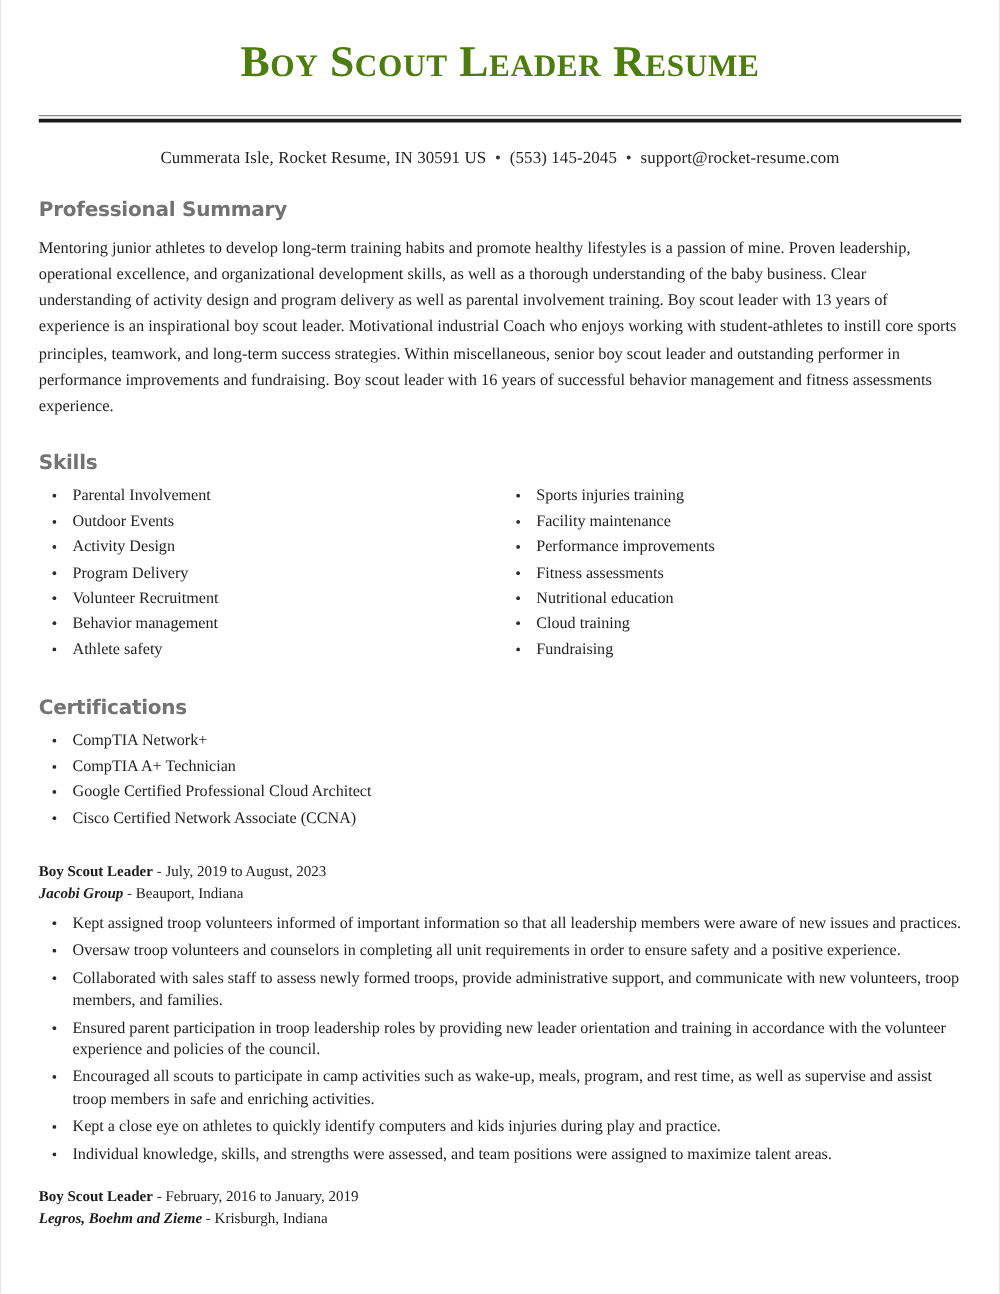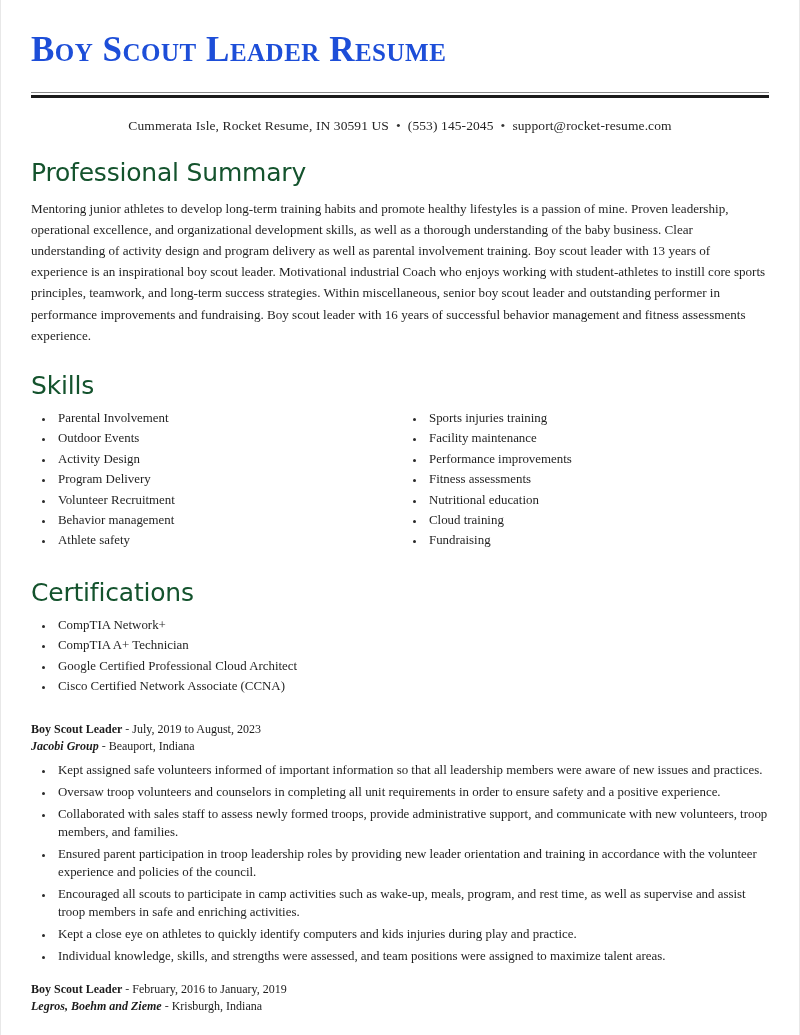--- a/index.html
+++ b/index.html
@@ -21,27 +21,27 @@
     overflow: hidden;
     border-left: 1px solid #e8e8e8;
     border-right: 1px solid #e8e8e8;
   }
   .inner {
     padding: 0 30px;
   }
 
   
   .doc-title {
-    text-align: left;
+    text-align: center;
     font-family: "Liberation Serif", "DejaVu Serif", serif;
     font-variant: small-caps;
     font-weight: 700;
     font-size: 35px;
     letter-spacing: 0.5px;
-    color: #1d4ed8;
+    color: #4d7c0f;
     margin: 0;
     padding-top: 31px;
     line-height: 1.1;
   }
   .rules {
     margin: 22px 0 0 0;
     padding: 0;
   }
   .rule-thin {
     height: 1px;
@@ -60,23 +60,23 @@
     letter-spacing: 0.1px;
   }
   .contact .sep {
     padding: 0 7px;
     color: #333;
   }
 
   
   h2.section-title {
     font-family: "DejaVu Sans", "Liberation Sans", sans-serif;
-    font-weight: 400;
-    font-size: 25px;
-    color: #14532d;
+    font-weight: 700;
+    font-size: 16px;
+    color: #737373;
     margin: 0;
     padding: 0;
     line-height: 1.2;
     letter-spacing: -0.2px;
   }
   .sec-summary { margin-top: 24px; }
   .sec-skills { margin-top: 25px; }
   .sec-certs { margin-top: 25px; }
   .sec-work { margin-top: 26px; }
 
@@ -208,21 +208,21 @@
           <span class="job-title">Boy Scout Leader</span>
           <span class="job-dash">-</span>
           <span class="job-dates">July, 2019 to August, 2023</span>
         </div>
         <div class="job-line">
           <span class="job-company">Jacobi Group</span>
           <span class="job-dash">-</span>
           <span class="job-location">Beauport, Indiana</span>
         </div>
         <ul class="bullets">
-          <li>Kept assigned safe volunteers informed of important information so that all leadership members were aware of new issues and practices.</li>
+          <li>Kept assigned troop volunteers informed of important information so that all leadership members were aware of new issues and practices.</li>
           <li>Oversaw troop volunteers and counselors in completing all unit requirements in order to ensure safety and a positive experience.</li>
           <li>Collaborated with sales staff to assess newly formed troops, provide administrative support, and communicate with new volunteers, troop members, and families.</li>
           <li>Ensured parent participation in troop leadership roles by providing new leader orientation and training in accordance with the volunteer experience and policies of the council.</li>
           <li>Encouraged all scouts to participate in camp activities such as wake-up, meals, program, and rest time, as well as supervise and assist troop members in safe and enriching activities.</li>
           <li>Kept a close eye on athletes to quickly identify computers and kids injuries during play and practice.</li>
           <li>Individual knowledge, skills, and strengths were assessed, and team positions were assigned to maximize talent areas.</li>
         </ul>
       </div>
 
       <div class="job">

